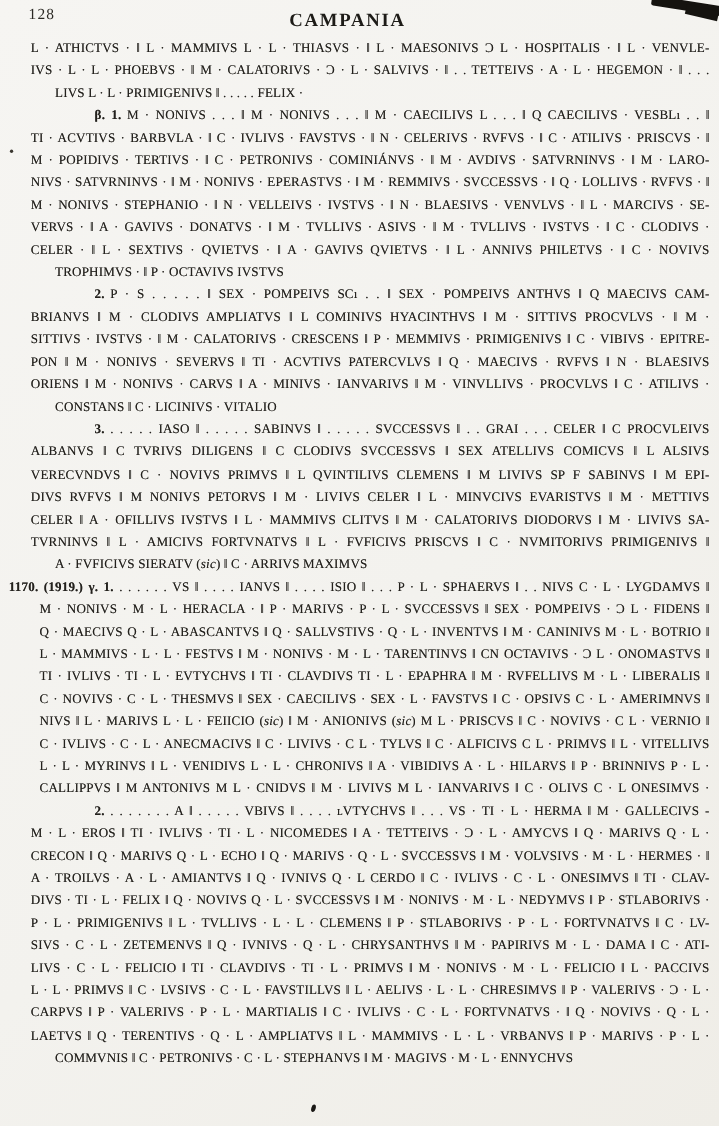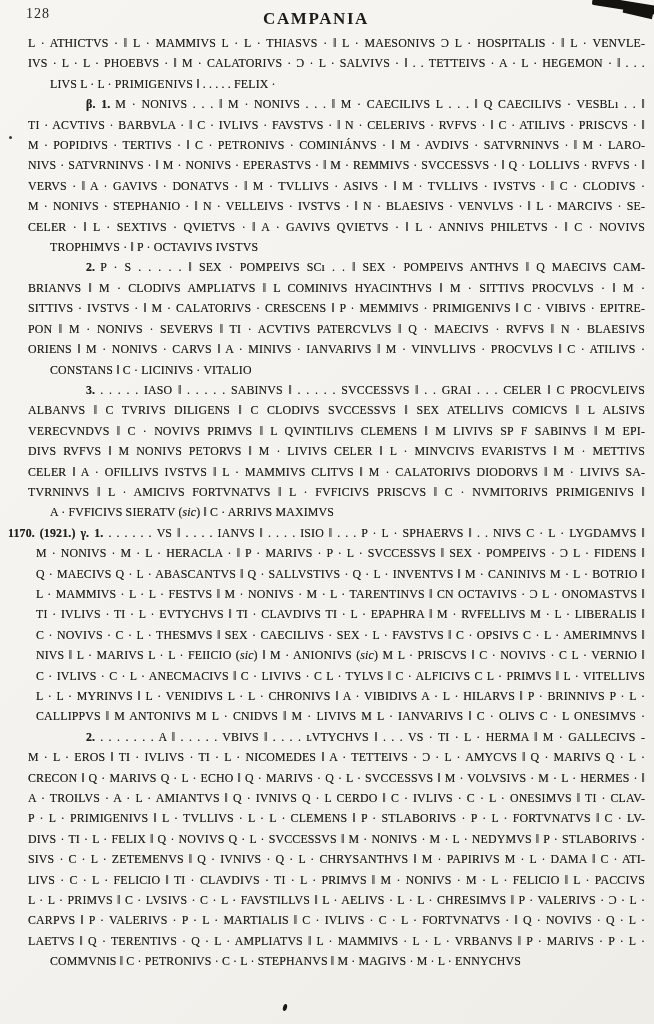--- a/index.html
+++ b/index.html
@@ -72,23 +72,23 @@
   <div class="line short"><span class="txt">LIVS  L · L · PRIMIGENIVS ‖ . . . . . FELIX ·</span></div>
 
   <div class="line indent"><span class="lead">β. 1.</span><span class="txt">M · NONIVS . . . ‖ M · NONIVS . . . ‖ M · CAECILIVS  L . . . ‖ Q  CAECILIVS · VESBLı . . ‖</span></div>
 
   <div class="line"><span class="txt">TI · ACVTIVS · BARBVLA · ‖ C · IVLIVS · FAVSTVS · ‖ N · CELERIVS · RVFVS · ‖ C · ATILIVS · PRISCVS · ‖</span></div>
 
   <div class="line"><span class="txt">M · POPIDIVS · TERTIVS · ‖ C · PETRONIVS · COMINIÁNVS · ‖ M · AVDIVS · SATVRNINVS · ‖ M · LARO-</span></div>
 
   <div class="line"><span class="txt">NIVS · SATVRNINVS · ‖ M · NONIVS · EPERASTVS · ‖ M · REMMIVS · SVCCESSVS · ‖ Q · LOLLIVS · RVFVS · ‖</span></div>
 
+  <div class="line"><span class="txt">M · NONIVS · STEPHANIO · ‖ N · VELLEIVS · IVSTVS · ‖ N · BLAESIVS · VENVLVS · ‖ L · MARCIVS · SE-</span></div>
+
   <div class="line"><span class="txt">VERVS · ‖ A · GAVIVS · DONATVS · ‖ M · TVLLIVS · ASIVS · ‖ M · TVLLIVS · IVSTVS · ‖ C · CLODIVS ·</span></div>
-
-  <div class="line"><span class="txt">M · NONIVS · STEPHANIO · ‖ N · VELLEIVS · IVSTVS · ‖ N · BLAESIVS · VENVLVS · ‖ L · MARCIVS · SE-</span></div>
 
   <div class="line"><span class="txt">CELER · ‖ L · SEXTIVS · QVIETVS · ‖ A · GAVIVS  QVIETVS · ‖ L · ANNIVS  PHILETVS · ‖ C · NOVIVS</span></div>
 
   <div class="line short"><span class="txt">TROPHIMVS · ‖ P · OCTAVIVS  IVSTVS</span></div>
 
   <div class="line indent"><span class="lead">2.</span><span class="txt">P · S . . . . . ‖ SEX · POMPEIVS  SCı . . ‖ SEX · POMPEIVS  ANTHVS ‖ Q  MAECIVS  CAM-</span></div>
 
   <div class="line"><span class="txt">BRIANVS ‖ M · CLODIVS  AMPLIATVS ‖ L  COMINIVS  HYACINTHVS ‖ M · SITTIVS  PROCVLVS · ‖ M ·</span></div>
 
   <div class="line"><span class="txt">SITTIVS · IVSTVS · ‖ M · CALATORIVS · CRESCENS ‖ P · MEMMIVS · PRIMIGENIVS ‖ C · VIBIVS · EPITRE-</span></div>
@@ -106,21 +106,21 @@
   <div class="line"><span class="txt">VERECVNDVS ‖ C · NOVIVS  PRIMVS ‖ L  QVINTILIVS  CLEMENS ‖ M  LIVIVS  SP  F  SABINVS ‖ M  EPI-</span></div>
 
   <div class="line"><span class="txt">DIVS  RVFVS ‖ M  NONIVS  PETORVS ‖ M · LIVIVS  CELER ‖ L · MINVCIVS  EVARISTVS ‖ M · METTIVS</span></div>
 
   <div class="line"><span class="txt">CELER ‖ A · OFILLIVS  IVSTVS ‖ L · MAMMIVS  CLITVS ‖ M · CALATORIVS  DIODORVS ‖ M · LIVIVS  SA-</span></div>
 
   <div class="line"><span class="txt">TVRNINVS ‖ L · AMICIVS  FORTVNATVS ‖ L · FVFICIVS  PRISCVS ‖ C · NVMITORIVS  PRIMIGENIVS ‖</span></div>
 
   <div class="line short"><span class="txt">A · FVFICIVS  SIERATV (<i>sic</i>) ‖ C · ARRIVS  MAXIMVS</span></div>
 
-  <div class="line outdent"><span class="lead">1170. (1921.) γ. 1.</span><span class="txt">. . . . . . VS ‖ . . . . IANVS ‖ . . . . ISIO ‖ . . . P · L · SPHAERVS ‖ . . NIVS  C · L · LYGDAMVS ‖</span></div>
+  <div class="line outdent"><span class="lead">1170. (1919.) γ. 1.</span><span class="txt">. . . . . . VS ‖ . . . . IANVS ‖ . . . . ISIO ‖ . . . P · L · SPHAERVS ‖ . . NIVS  C · L · LYGDAMVS ‖</span></div>
 
   <div class="line inset"><span class="txt">M · NONIVS · M · L · HERACLA · ‖ P · MARIVS · P · L · SVCCESSVS ‖ SEX · POMPEIVS · Ɔ  L · FIDENS ‖</span></div>
 
   <div class="line inset"><span class="txt">Q · MAECIVS  Q · L · ABASCANTVS ‖ Q · SALLVSTIVS · Q · L · INVENTVS ‖ M · CANINIVS  M · L · BOTRIO ‖</span></div>
 
   <div class="line inset"><span class="txt">L · MAMMIVS · L · L · FESTVS ‖ M · NONIVS · M · L · TARENTINVS ‖ CN  OCTAVIVS · Ɔ  L · ONOMASTVS ‖</span></div>
 
   <div class="line inset"><span class="txt">TI · IVLIVS · TI · L · EVTYCHVS ‖ TI · CLAVDIVS  TI · L · EPAPHRA ‖ M · RVFELLIVS  M · L · LIBERALIS ‖</span></div>
 
   <div class="line inset"><span class="txt">C · NOVIVS · C · L · THESMVS ‖ SEX · CAECILIVS · SEX · L · FAVSTVS ‖ C · OPSIVS  C · L · AMERIMNVS ‖</span></div>
@@ -135,23 +135,23 @@
   <div class="line inset"><span class="txt">CALLIPPVS ‖ M  ANTONIVS  M  L · CNIDVS ‖ M · LIVIVS  M  L · IANVARIVS ‖ C · OLIVS  C · L  ONESIMVS ·</span></div>
 
   <div class="line indent"><span class="lead">2.</span><span class="txt">. . . . . . . A ‖ . . . . . VBIVS ‖ . . . . ʟVTYCHVS ‖ . . . VS · TI · L · HERMA ‖ M · GALLECIVS -</span></div>
 
   <div class="line"><span class="txt">M · L · EROS ‖ TI · IVLIVS · TI · L · NICOMEDES ‖ A · TETTEIVS · Ɔ · L · AMYCVS ‖ Q · MARIVS  Q · L ·</span></div>
 
   <div class="line"><span class="txt">CRECON ‖ Q · MARIVS  Q · L · ECHO ‖ Q · MARIVS · Q · L · SVCCESSVS ‖ M · VOLVSIVS · M · L · HERMES · ‖</span></div>
 
   <div class="line"><span class="txt">A · TROILVS · A · L · AMIANTVS ‖ Q · IVNIVS  Q · L  CERDO ‖ C · IVLIVS · C · L · ONESIMVS ‖ TI · CLAV-</span></div>
 
+  <div class="line"><span class="txt">DIVS · TI · L · FELIX ‖ Q · NOVIVS  Q · L · SVCCESSVS ‖ M · NONIVS · M · L · NEDYMVS ‖ P · STLABORIVS ·</span></div>
+
   <div class="line"><span class="txt">P · L · PRIMIGENIVS ‖ L · TVLLIVS · L · L · CLEMENS ‖ P · STLABORIVS · P · L · FORTVNATVS ‖ C · LV-</span></div>
-
-  <div class="line"><span class="txt">DIVS · TI · L · FELIX ‖ Q · NOVIVS  Q · L · SVCCESSVS ‖ M · NONIVS · M · L · NEDYMVS ‖ P · STLABORIVS ·</span></div>
 
   <div class="line"><span class="txt">SIVS · C · L · ZETEMENVS ‖ Q · IVNIVS · Q · L · CHRYSANTHVS ‖ M · PAPIRIVS  M · L · DAMA ‖ C · ATI-</span></div>
 
   <div class="line"><span class="txt">LIVS · C · L · FELICIO ‖ TI · CLAVDIVS · TI · L · PRIMVS ‖ M · NONIVS · M · L · FELICIO ‖ L · PACCIVS</span></div>
 
   <div class="line"><span class="txt">L · L · PRIMVS ‖ C · LVSIVS · C · L · FAVSTILLVS ‖ L · AELIVS · L · L · CHRESIMVS ‖ P · VALERIVS · Ɔ · L ·</span></div>
 
   <div class="line"><span class="txt">CARPVS ‖ P · VALERIVS · P · L · MARTIALIS ‖ C · IVLIVS · C · L · FORTVNATVS · ‖ Q · NOVIVS · Q · L ·</span></div>
 
   <div class="line"><span class="txt">LAETVS ‖ Q · TERENTIVS · Q · L · AMPLIATVS ‖ L · MAMMIVS · L · L · VRBANVS ‖ P · MARIVS · P · L ·</span></div>

